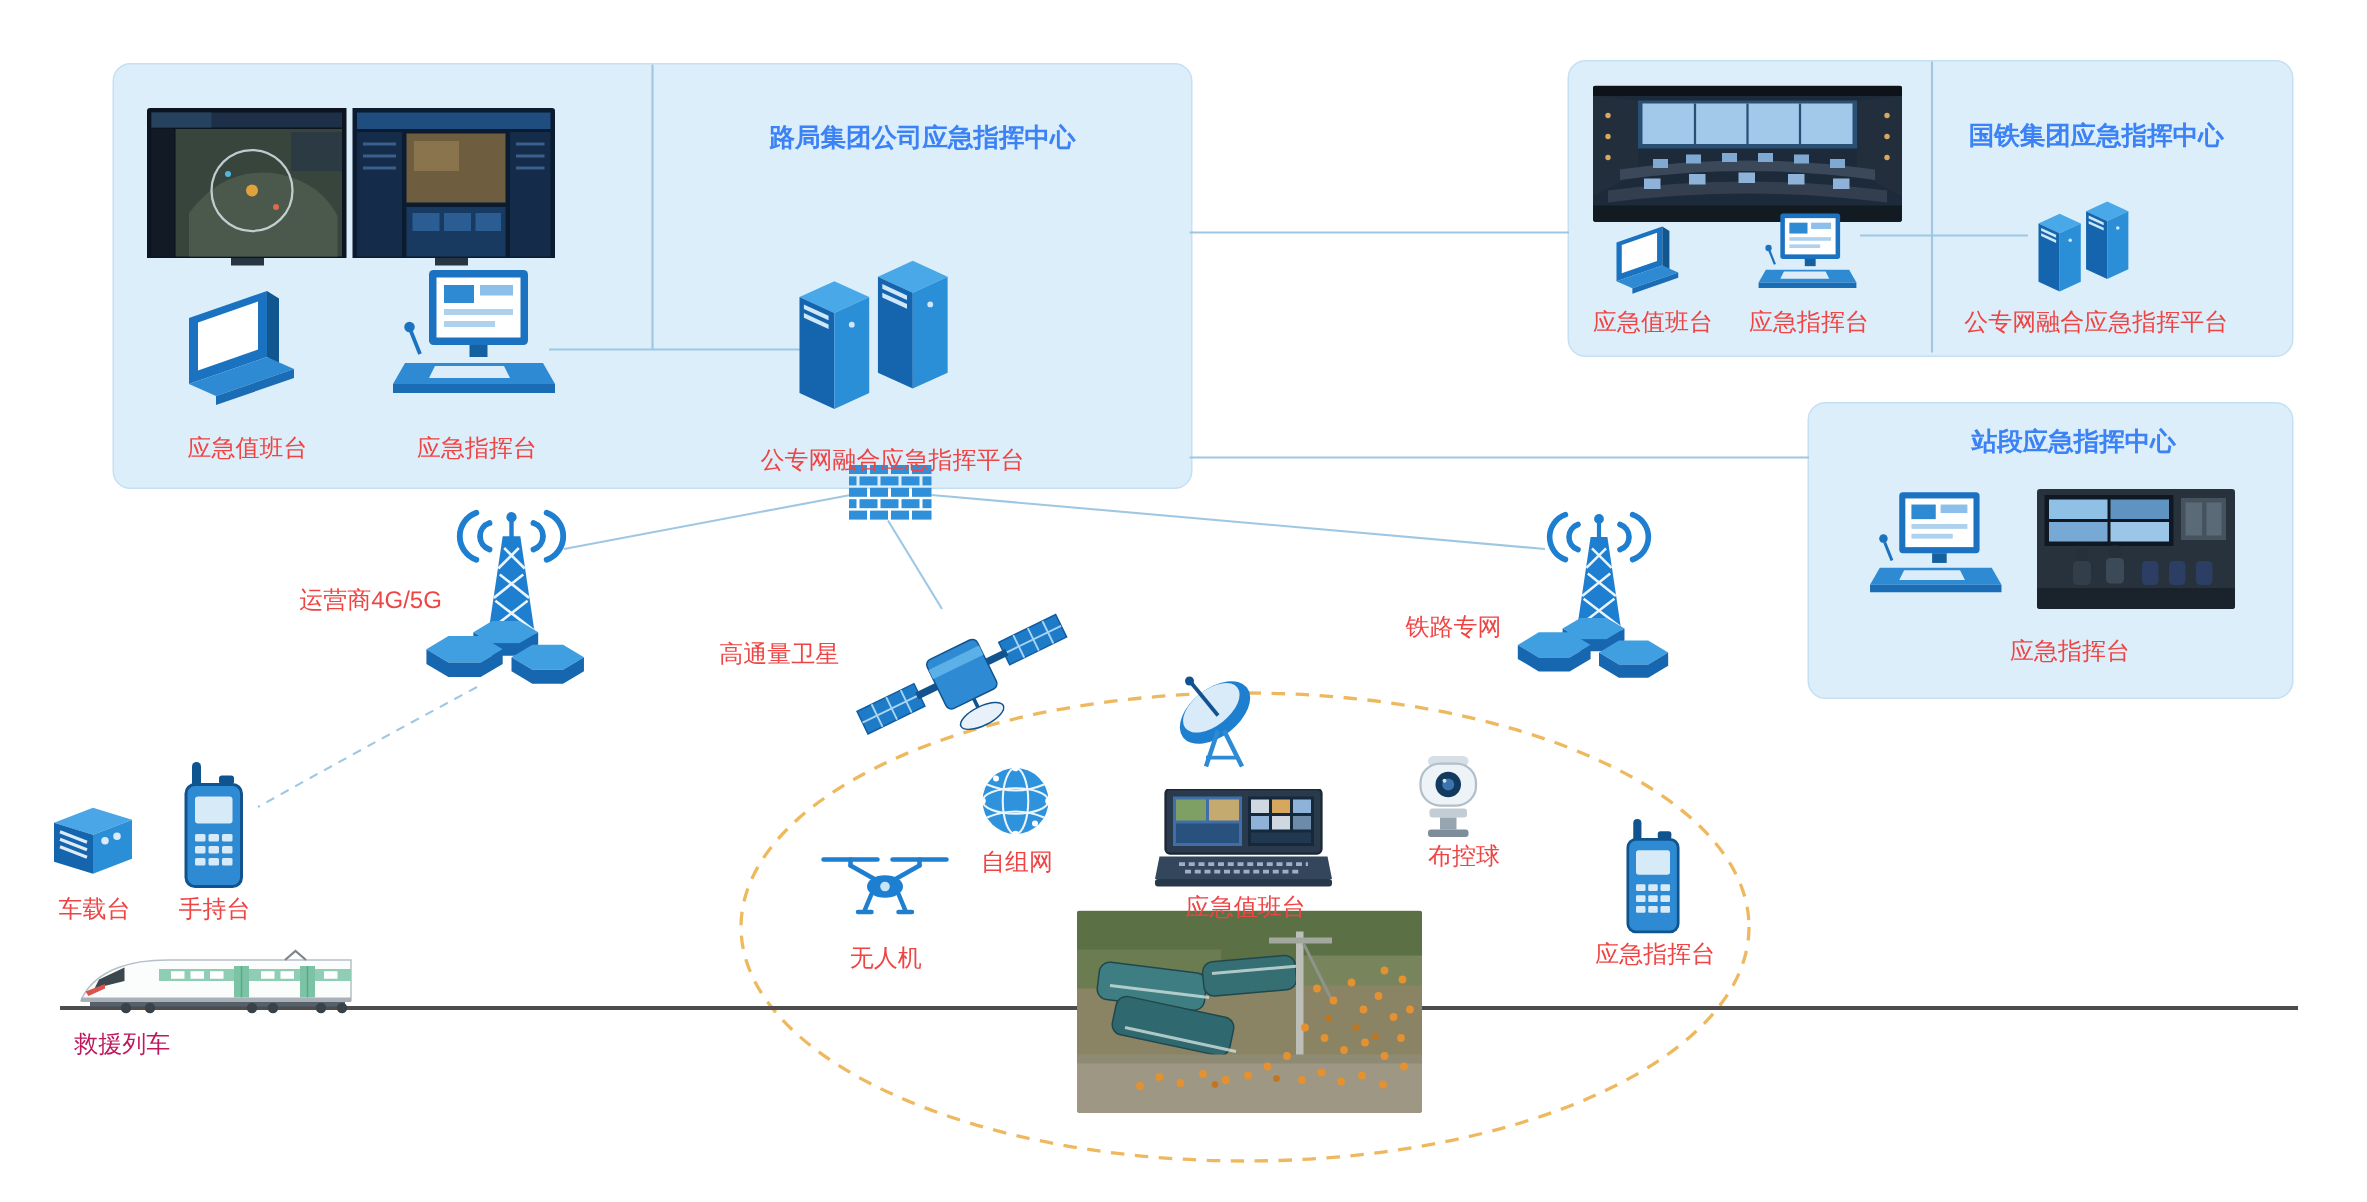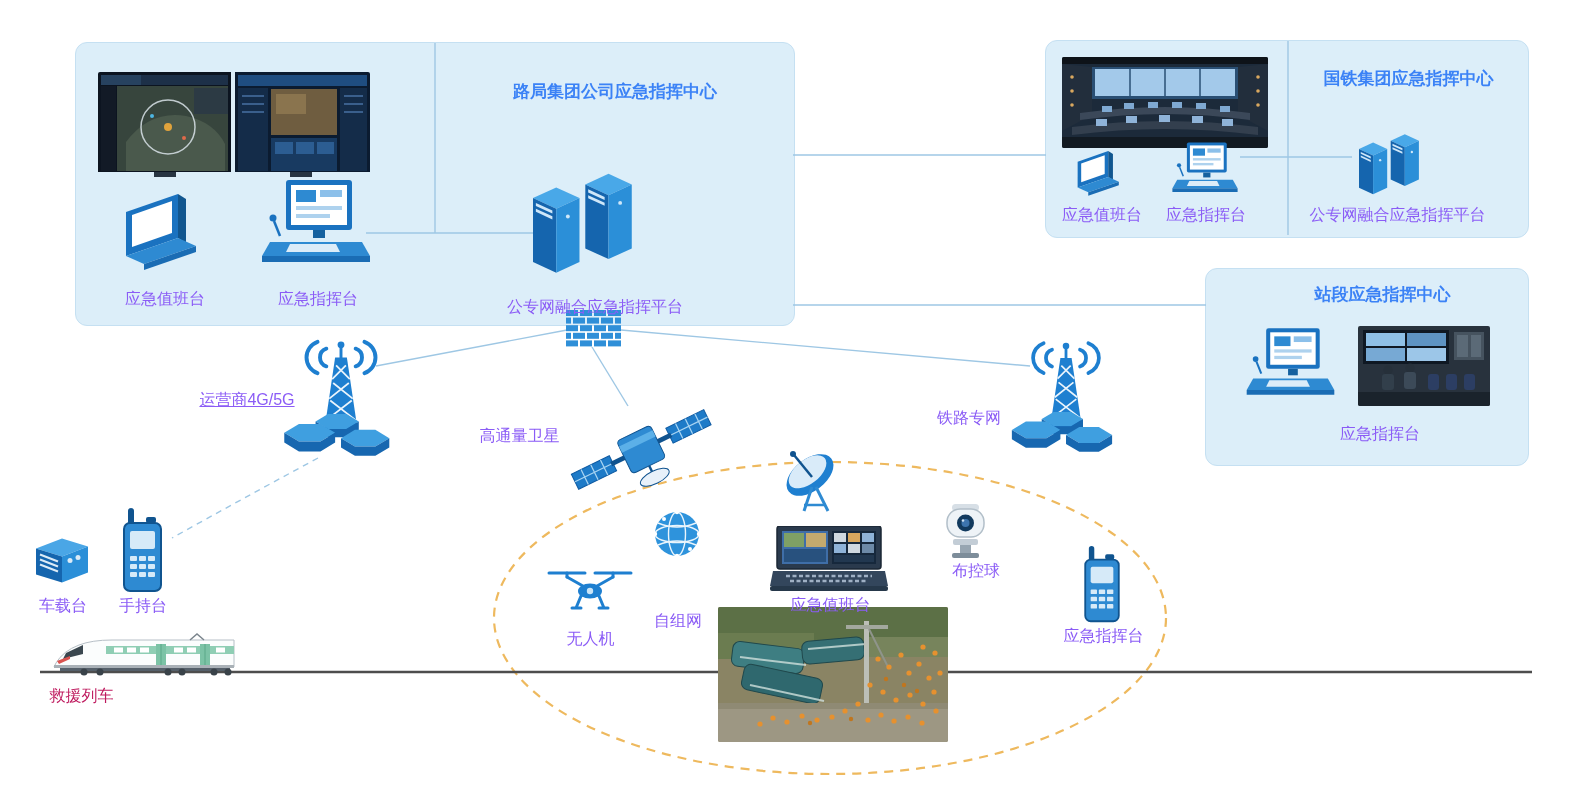--- a/index.html
+++ b/index.html
@@ -5,21 +5,21 @@
   html,body{margin:0;padding:0;}
   body{font-family:"Liberation Sans","DejaVu Sans",sans-serif;background:#ffffff;}
   .canvas{position:relative;width:1578px;height:801px;background:#ffffff;overflow:hidden;}
   .panel{position:absolute;background:#dceef9;border:1px solid #c5e0f2;border-radius:12px;z-index:1;}
   #wires{position:absolute;left:0;top:0;z-index:2;}
   .icon{position:absolute;z-index:3;}
   .icon svg{width:100%;height:100%;display:block;}
   .photo{position:absolute;z-index:3;border-radius:2px;overflow:hidden;}
   .photo svg{width:100%;height:100%;display:block;}
   .title{position:absolute;font-size:17px;font-weight:bold;color:#3b82f6;text-align:center;white-space:nowrap;z-index:4;}
-  .lbl{position:absolute;font-size:16px;color:#8b5cf6;text-align:center;white-space:nowrap;z-index:4;}
+  .lbl{position:absolute;font-size:16px;color:#ef4444;text-align:center;white-space:nowrap;z-index:4;}
   .lbl.red{color:#be185d;}
 </style>
 </head>
 <body>
 
 <div class="canvas">
 
   <div class="panel" style="left:75px;top:42px;width:718px;height:282px;"></div>
   <div class="panel" style="left:1045px;top:40px;width:482px;height:196px;"></div>
   <div class="panel" style="left:1205px;top:268px;width:322px;height:196px;"></div>
@@ -152,21 +152,21 @@
           <rect x="36" y="23.8" width="12" height="6"></rect>
           <rect x="50" y="23.8" width="6" height="6"></rect>
         <rect x="1" y="31.4" width="12" height="6"></rect>
           <rect x="15" y="31.4" width="12" height="6"></rect>
           <rect x="29" y="31.4" width="12" height="6"></rect>
           <rect x="43" y="31.4" width="13" height="6"></rect>
       </g>
     </svg>
   </div>
 
-  <div class="title" style="left:1290px;top:67px;width:215px;margin-left:11px;">国铁集团应急指挥中心</div>
+  <div class="title" style="left:1290px;top:79px;width:215px;">国铁集团应急指挥中心</div>
 
   <div class="photo" style="left:1062px;top:57px;width:206px;height:91px;">
     <svg viewBox="0 0 206 91">
       <rect width="206" height="91" fill="#1c2a3a"></rect>
       <rect width="206" height="7" fill="#0e1319"></rect>
       <polygon points="0,7 30,10 30,58 0,74" fill="#222e3c"></polygon>
       <polygon points="206,7 176,10 176,58 206,74" fill="#222e3c"></polygon>
       <rect x="30" y="10" width="146" height="32" fill="#2a4f74"></rect>
       <rect x="33" y="12" width="140" height="27" fill="#a3c9ea"></rect>
       <g stroke="#2a4f74" stroke-width="1.5">
@@ -317,21 +317,21 @@
       <g transform="translate(2,88)">
         <polygon points="0,11 15,2 37,2 52,11 37,20 15,20" fill="#3f9fe0"></polygon>
         <polygon points="0,11 15,20 37,20 52,11 52,21 37,30 15,30 0,21" fill="#1767b0"></polygon>
       </g>
       <g transform="translate(60,94) scale(0.95)">
         <polygon points="0,11 15,2 37,2 52,11 37,20 15,20" fill="#3f9fe0"></polygon>
         <polygon points="0,11 15,20 37,20 52,11 52,21 37,30 15,30 0,21" fill="#1767b0"></polygon>
       </g>
     </svg>
   </div>
-  <div class="lbl" style="left:188px;top:390px;width:118px;text-decoration:underline;">运营商4G/5G</div>
+  <div class="lbl" style="left:188px;top:390px;width:118px;">运营商4G/5G</div>
 
   <div class="icon" style="left:1010px;top:336px;width:112px;height:130px;">
     <svg viewBox="0 0 120 136">
       <g stroke="#1e7fd0" stroke-width="4" fill="none" stroke-linecap="round">
         <path d="M 36 6 A 17 17 0 0 0 36 38"></path>
         <path d="M 45 13 A 9.5 9.5 0 0 0 45 31"></path>
         <path d="M 84 6 A 17 17 0 0 1 84 38"></path>
         <path d="M 75 13 A 9.5 9.5 0 0 1 75 31"></path>
       </g>
       <circle cx="60" cy="9" r="3.5" fill="#1e7fd0"></circle>
@@ -396,21 +396,21 @@
       <g fill="#ffffff">
         <circle cx="25" cy="3" r="2.2"></circle>
           <circle cx="25" cy="47" r="2.2"></circle>
         <circle cx="3" cy="25" r="2.2"></circle>
           <circle cx="47" cy="25" r="2.2"></circle>
         <circle cx="12" cy="10" r="2"></circle>
           <circle cx="38" cy="40" r="2"></circle>
       </g>
     </svg>
   </div>
-  <div class="lbl" style="left:640px;top:565px;width:76px;margin-top:46px;">自组网</div>
+  <div class="lbl" style="left:640px;top:565px;width:76px;">自组网</div>
 
   <div class="icon" style="left:543px;top:560px;width:94px;height:57px;">
     <svg viewBox="0 0 94 57">
       <g stroke="#1e7fd0" stroke-width="3" fill="none" stroke-linecap="round">
         <path d="M 47 30 L 24 17 M 47 30 L 70 17"></path>
         <line x1="6" y1="13" x2="42" y2="13"></line>
         <line x1="52" y1="13" x2="88" y2="13"></line>
         <line x1="24" y1="17" x2="24" y2="13"></line>
         <line x1="70" y1="17" x2="70" y2="13"></line>
         <path d="M 38 36 L 33 48 M 56 36 L 61 48 M 29 48 L 38 48 M 56 48 L 65 48"></path>

